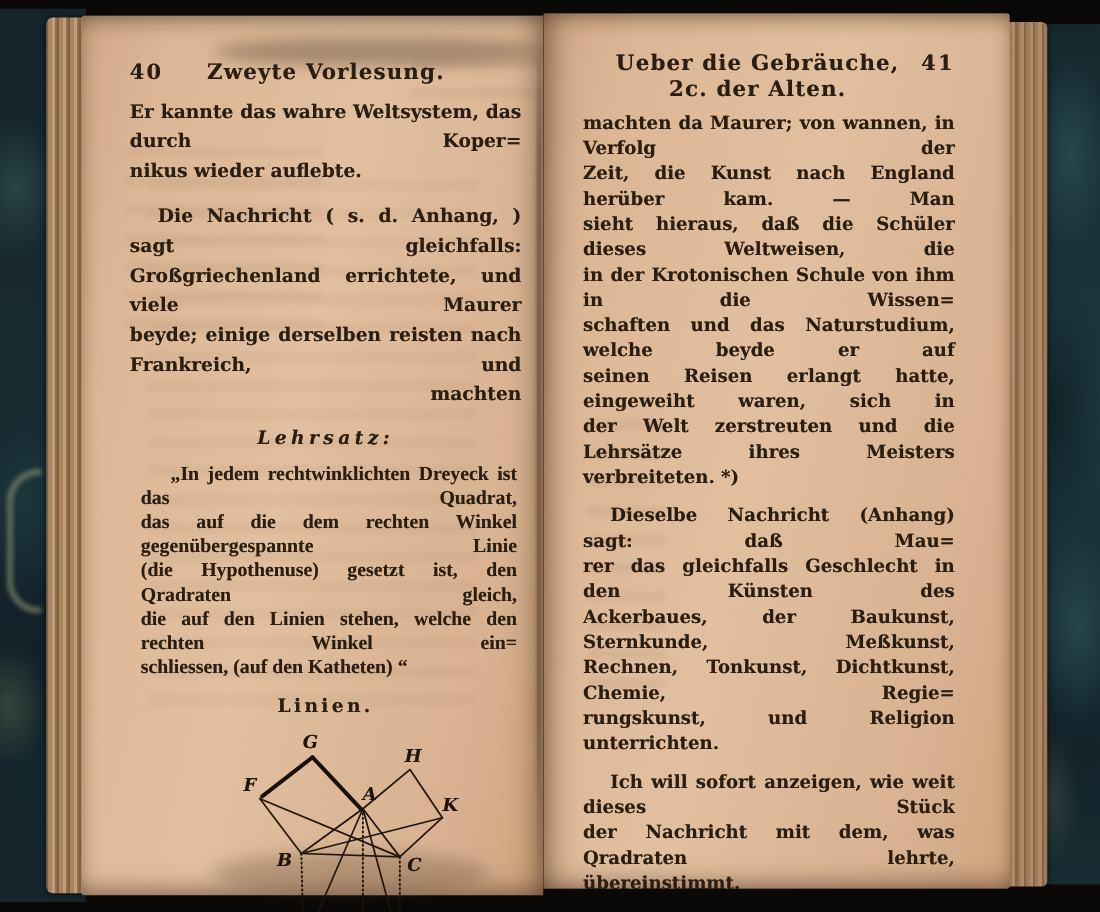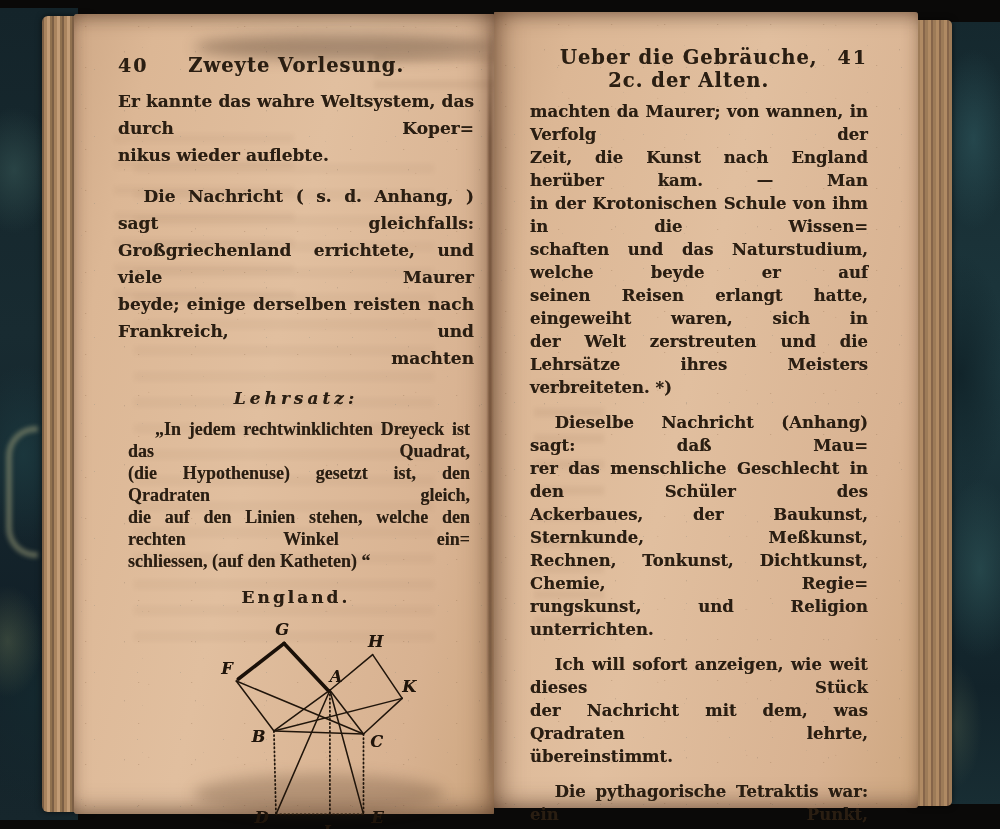--- a/index.html
+++ b/index.html
@@ -133,26 +133,27 @@
           <div class="line">Die Nachricht ( s. d. Anhang, ) sagt gleichfalls:</div>
           <div class="line">Großgriechenland errichtete, und viele Maurer</div>
           <div class="line">beyde; einige derselben reisten nach Frankreich, und</div>
           <div class="line last-line">machten</div>
         </div>
 
       <div class="h-center">Lehrsatz:</div>
 
       <div class="para quote" data-indent="yes">
           <div class="line">„In jedem rechtwinklichten Dreyeck ist das Quadrat,</div>
+          <div class="line">das auf die dem rechten Winkel gegenübergespannte Linie</div>
           <div class="line">(die Hypothenuse) gesetzt ist, den Qradraten gleich,</div>
           <div class="line">die auf den Linien stehen, welche den rechten Winkel ein=</div>
           <div class="line last-line">schliessen, (auf den Katheten) “</div>
         </div>
 
-      <div class="h-beweis">England.</div>
+      <div class="h-beweis">Linien.</div>
 
       <div class="diagram-wrap">
         <svg width="266" height="232" viewBox="0 0 260 228">
 
           <line class="ln-bold" x1="80" y1="24" x2="35" y2="59"></line>
           <line class="ln-bold" x1="80" y1="24" x2="124" y2="71"></line>
           <line class="ln" x1="33" y1="61" x2="70" y2="110"></line>
 
           <line class="ln" x1="125" y1="70" x2="70" y2="110"></line>
           <line class="ln" x1="125" y1="70" x2="158" y2="113"></line>
@@ -194,30 +195,31 @@
     <div class="content">
       <div class="running-head">
         <span style="width:10px"></span>
         <span class="rh-center">Ueber die Gebräuche, 2c. der Alten.</span>
         <span class="pageno">41</span>
       </div>
 
       <div class="para p-r p-r1">
           <div class="line">machten da Maurer; von wannen, in Verfolg der</div>
           <div class="line">Zeit, die Kunst nach England herüber kam. — Man</div>
+          <div class="line">sieht hieraus, daß die Schüler dieses Weltweisen, die</div>
           <div class="line">in der Krotonischen Schule von ihm in die Wissen=</div>
           <div class="line">schaften und das Naturstudium, welche beyde er auf</div>
           <div class="line">seinen Reisen erlangt hatte, eingeweiht waren, sich in</div>
           <div class="line">der Welt zerstreuten und die Lehrsätze ihres Meisters</div>
           <div class="line last-line">verbreiteten. *)</div>
         </div>
 
       <div class="para p-r" data-indent="yes">
           <div class="line">Dieselbe Nachricht (Anhang) sagt: daß Mau=</div>
-          <div class="line">rer das menschliche Geschlecht in den Schüler des</div>
+          <div class="line">rer das gleichfalls Geschlecht in den Künsten des</div>
           <div class="line">Ackerbaues, der Baukunst, Sternkunde, Meßkunst,</div>
           <div class="line">Rechnen, Tonkunst, Dichtkunst, Chemie, Regie=</div>
           <div class="line last-line">rungskunst, und Religion unterrichten.</div>
         </div>
 
       <div class="para p-r" data-indent="yes">
           <div class="line">Ich will sofort anzeigen, wie weit dieses Stück</div>
           <div class="line">der Nachricht mit dem, was Qradraten lehrte,</div>
           <div class="line last-line">übereinstimmt.</div>
         </div>

